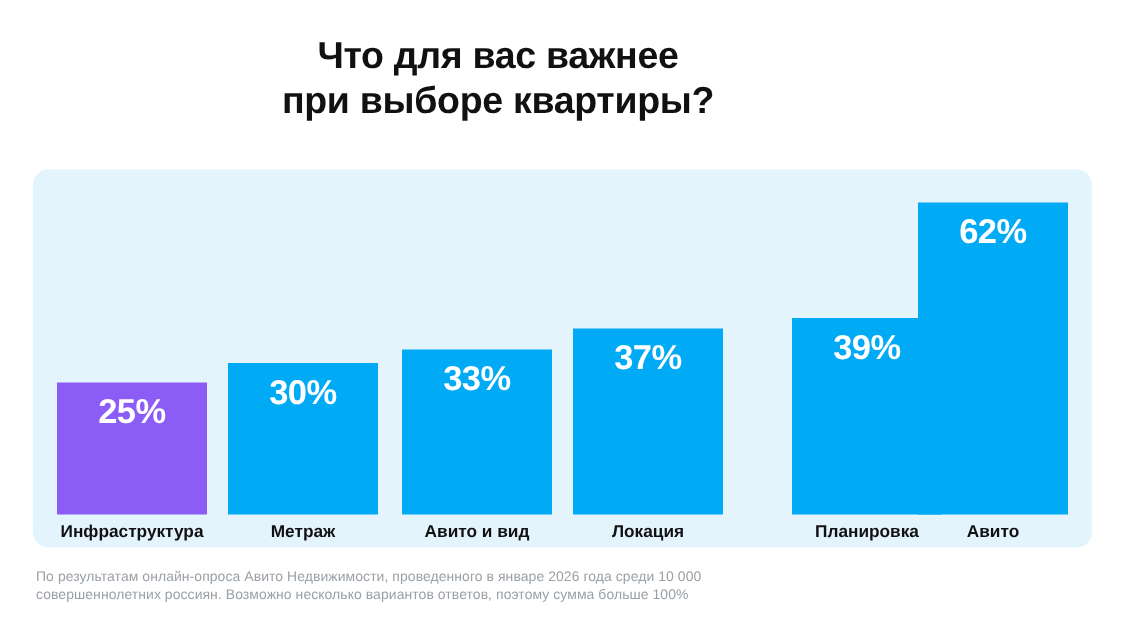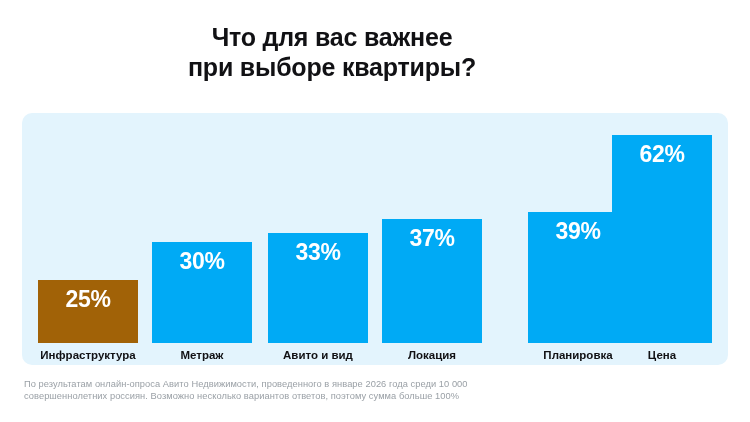--- a/index.html
+++ b/index.html
@@ -113,21 +113,21 @@
 
 <div id="title-block">
   <div class="title-line">Что для вас важнее</div>
   <div class="title-line">при выборе квартиры?</div>
 </div>
 
 <div id="chart-panel" style="background: rgb(227, 244, 253);">
   <div id="bars-area">
 
     <div class="bar-group" style="left:16px;">
-      <div class="bar" style="height: 63px; background: #a16207; padding-left: 34px;">
+      <div class="bar" style="height: 88px; background: #8b5cf6; padding-left: 34px;">
         <span class="bar-value">25%</span>
         <span class="bar-label">Инфраструктура</span>
       </div>
     </div>
 
     <div class="bar-group" style="left:130px;">
       <div class="bar" style="height: 100.6px; background: rgb(0, 170, 245);">
         <span class="bar-value">30%</span>
         <span class="bar-label">Метраж</span>
       </div>
@@ -150,21 +150,21 @@
     <div class="bar-group" style="left:458px;padding-left:48px;">
       <div class="bar" style="height: 130.8px; background: rgb(0, 170, 245);">
         <span class="bar-value">39%</span>
         <span class="bar-label">Планировка</span>
       </div>
     </div>
 
     <div class="bar-group" style="left:590px;border-radius:22px;">
       <div class="bar" style="height: 208px; background: rgb(0, 170, 245);">
         <span class="bar-value">62%</span>
-        <span class="bar-label">Цена</span>
+        <span class="bar-label">Авито</span>
       </div>
     </div>
 
   </div>
 </div>
 
 <div id="footnote">
   <div class="footnote-line">По результатам онлайн-опроса Авито Недвижимости, проведенного в январе 2026 года среди 10 000</div>
   <div class="footnote-line">совершеннолетних россиян. Возможно несколько вариантов ответов, поэтому сумма больше 100%</div>
 </div>

